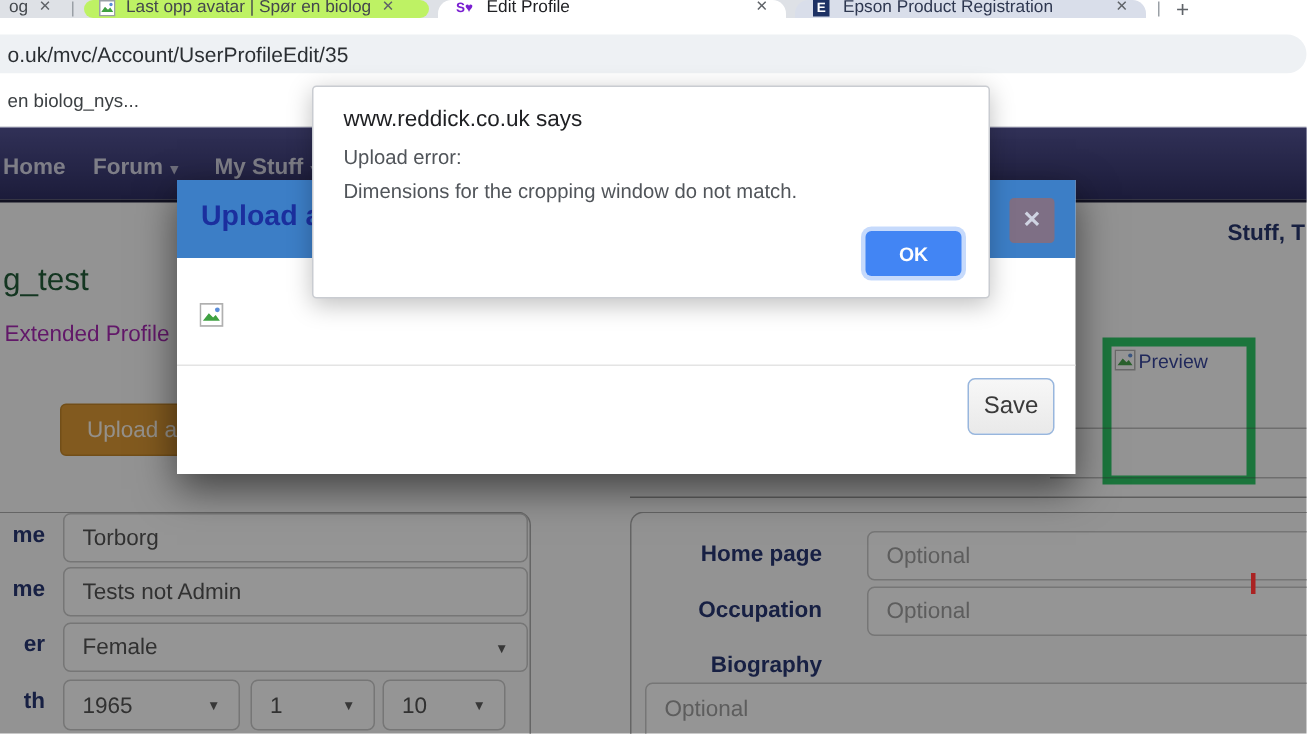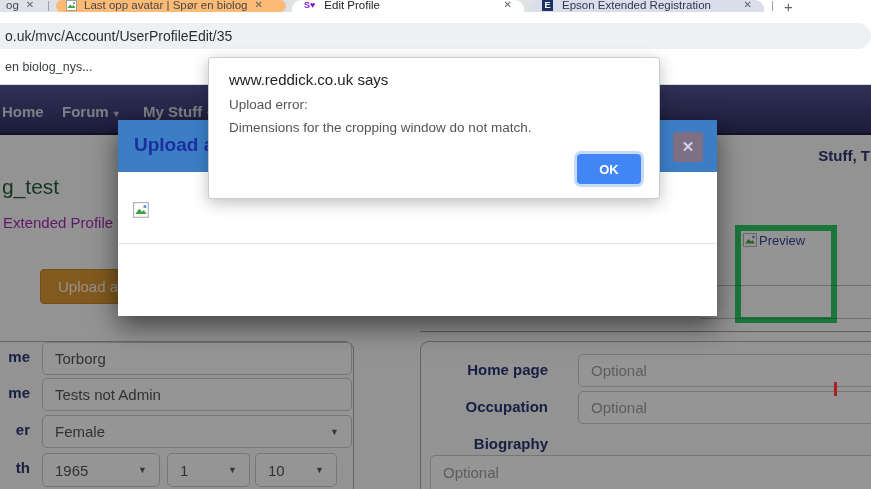--- a/index.html
+++ b/index.html
@@ -7,21 +7,21 @@
               font-family:"Liberation Sans", sans-serif; background:#fff; }
 
   
   #chrome { position:absolute; left:0; top:0; width:871px; height:85px; background:#fff; z-index:1; }
   #tabstrip { position:absolute; left:0; top:0; width:744px; height:12px; background:#dee1e6; }
   .tab { position:absolute; top:0; height:12px; font-size:11.5px; color:#44484d;
          display:flex; align-items:flex-start; gap:7px; padding-top:0; overflow:hidden; }
   .tab-label { white-space:nowrap; line-height:11px; }
   .tab-close { color:#5f6368; font-size:10px; line-height:10px; cursor:pointer; }
   #tab-edit { background:#fff; border-radius:9px 9px 0 0; color:#202124; }
-  #tab-biolog { background:#fdba74; border-radius:9px; }
+  #tab-biolog { background:#bef264; border-radius:9px; }
   #tab-epson { background:#d9deea; border-radius:9px 9px 0 0; color:#2e3750; }
   .tab-sep { position:absolute; top:1px; width:1px; height:10px; background:#9aa0a6; }
   .favicon { display:inline-block; line-height:10px; }
   #fav-biolog svg { display:block; }
   #fav-edit { color:#7a1fd1; font-weight:bold; font-size:9px; }
   #fav-epson { width:11px; height:11px; background:#1e3264; color:#fff; font-size:9px;
                font-weight:bold; text-align:center; line-height:11px; }
   #newtab { position:absolute; left:784px; top:-2px; font-size:15px; color:#5f6368; }
 
   #omnibox { position:absolute; left:0; top:23px; width:871px; height:26px;
@@ -126,21 +126,21 @@
       <span class="tab-label">Last opp avatar | Spør en biolog</span>
       <span class="tab-close">✕</span>
     </div>
     <div class="tab" id="tab-edit" style="left:292px; width:232px; padding:0 12px; gap:9px;">
       <span class="favicon" id="fav-edit">S♥</span>
       <span class="tab-label" style="flex:1;">Edit Profile</span>
       <span class="tab-close">✕</span>
     </div>
     <div class="tab" id="tab-epson" style="left:530px; width:234px; padding:0 12px; gap:9px;">
       <span class="favicon" id="fav-epson">E</span>
-      <span class="tab-label" style="flex:1;">Epson Extended Registration</span>
+      <span class="tab-label" style="flex:1;">Epson Product Registration</span>
       <span class="tab-close">✕</span>
     </div>
     <div class="tab-sep" style="left:772px;"></div>
     <div id="newtab">+</div>
   </div>
 
   <div id="omnibox">
     <span id="url-text">o.uk/mvc/Account/UserProfileEdit/35</span>
   </div>
 
@@ -226,20 +226,21 @@
   <div id="modal-body-img">
     <span class="broken-img">
       <svg width="17" height="17" viewBox="0 0 15 15">
           <rect x="0.5" y="0.5" width="13" height="13" fill="#fff" stroke="#b0b0b0"></rect>
           <path d="M2 10.5 L5.5 6 L8 8.5 L9.5 7 L12 10.5 Z" fill="#3fa142"></path>
           <circle cx="10.5" cy="4" r="1.4" fill="#5b8dd9"></circle>
         </svg>
     </span>
   </div>
   <div id="modal-footer-line"></div>
+  <button id="btn-save">Save</button>
   <div id="modal-red-sliver"></div>
 </div>
 
 <div id="alert">
   <div id="alert-title">www.reddick.co.uk says</div>
   <div class="alert-line" id="alert-line1">Upload error:</div>
   <div class="alert-line" id="alert-line2">Dimensions for the cropping window do not match.</div>
   <button id="btn-ok">OK</button>
 </div>
 

